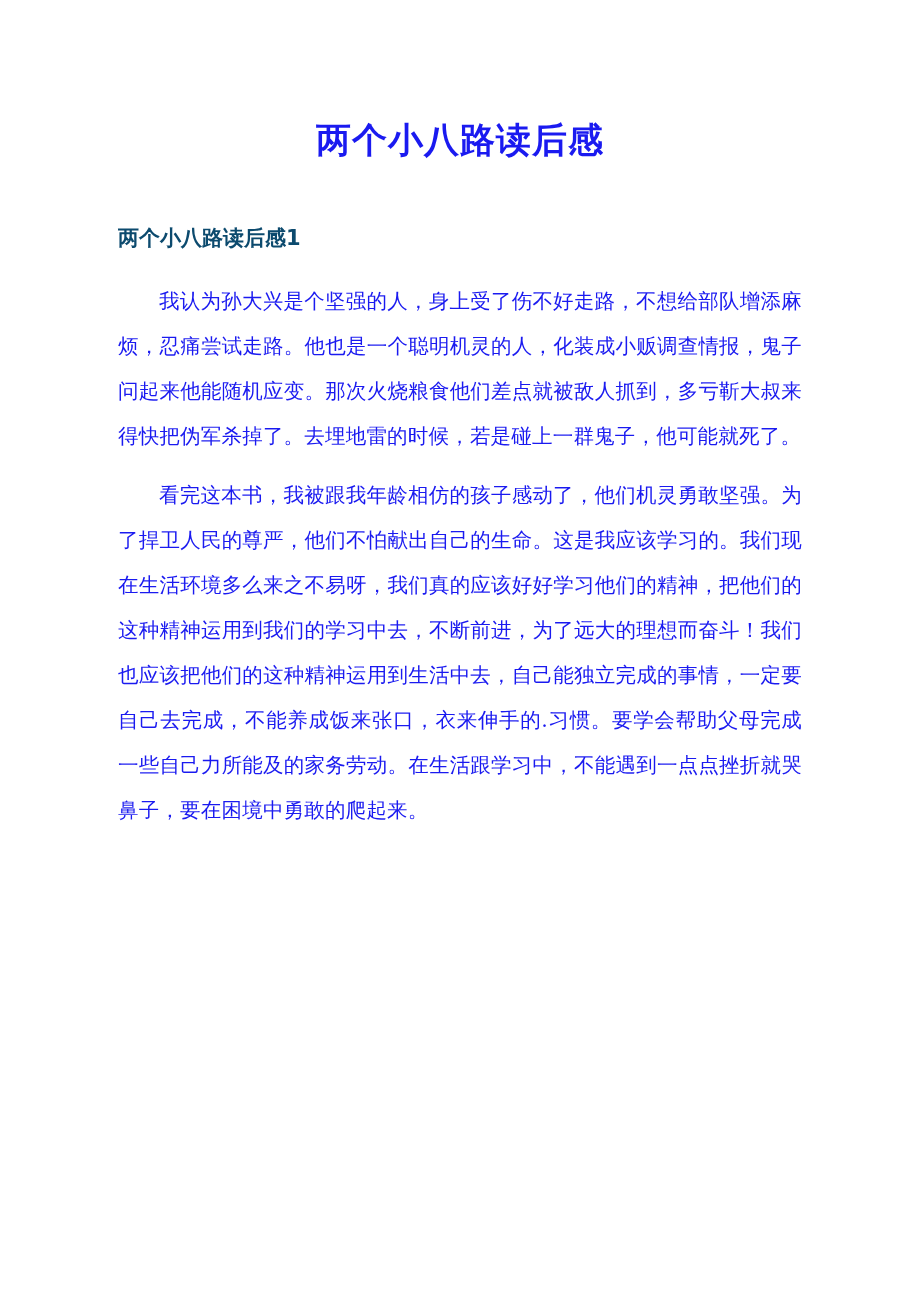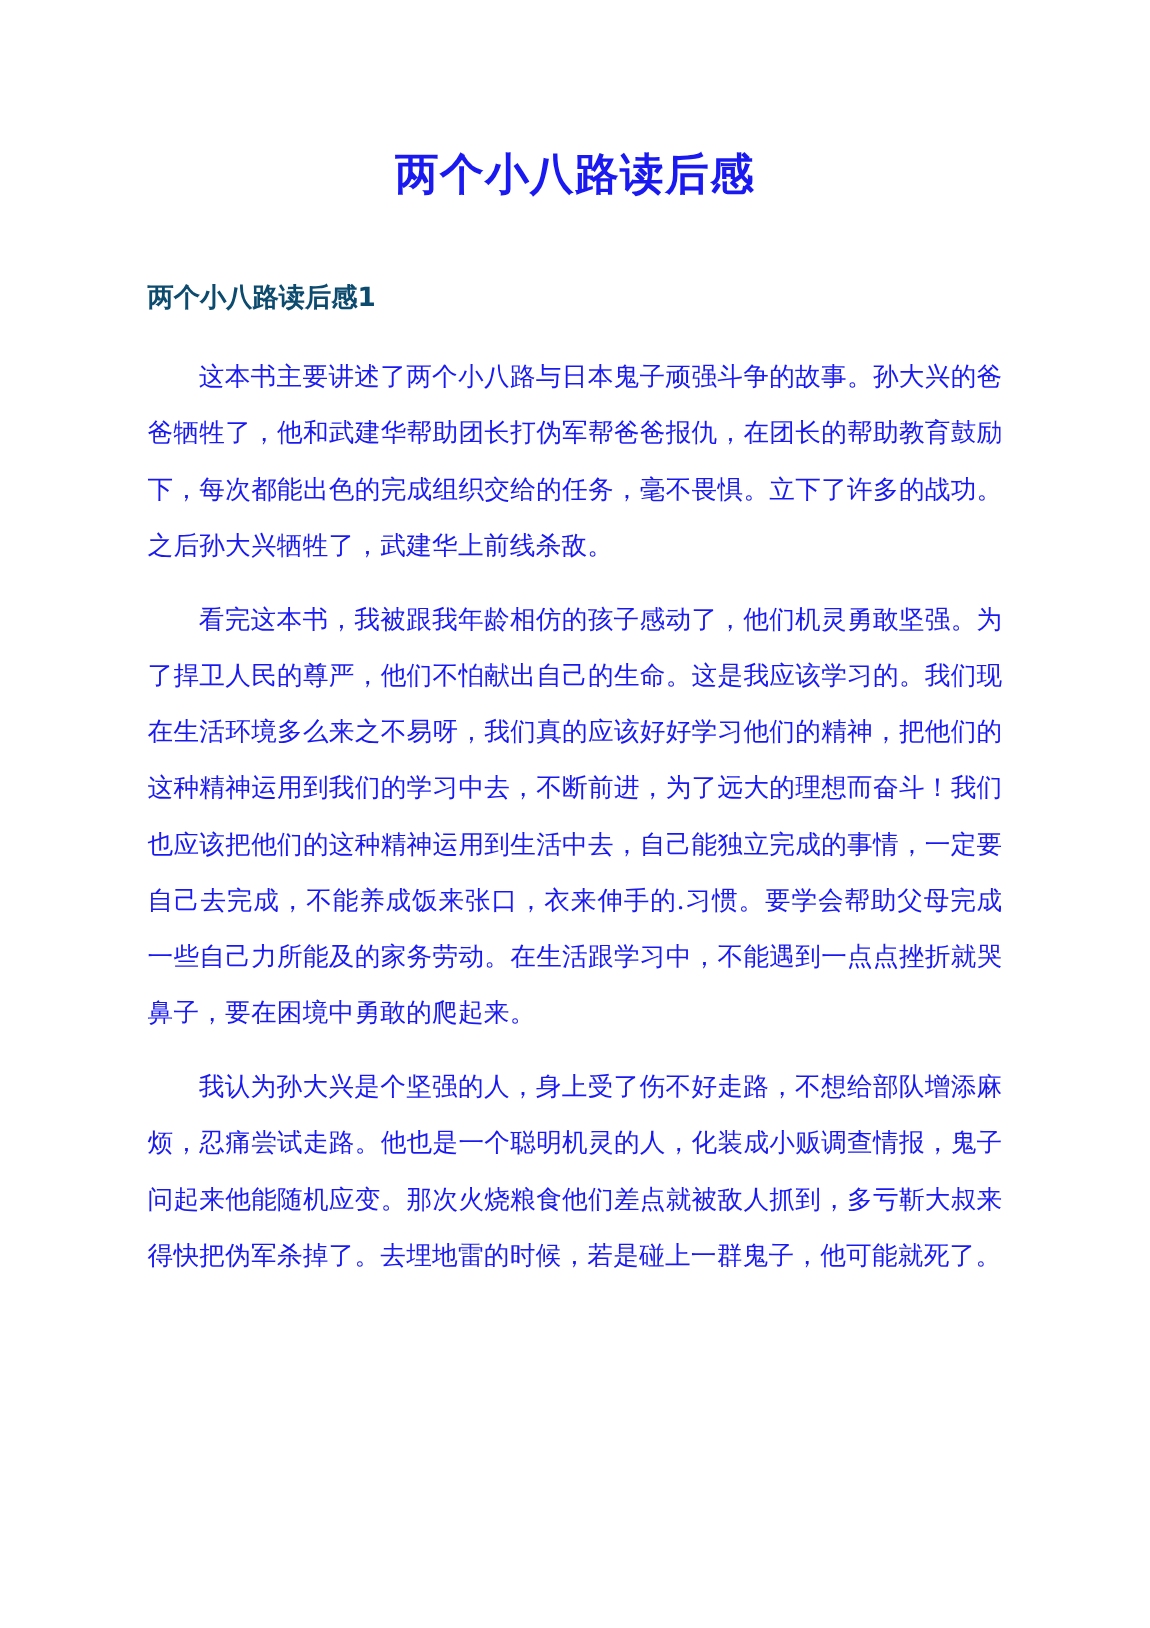--- a/index.html
+++ b/index.html
@@ -53,16 +53,15 @@
   .para:last-child {
     margin-bottom: 0;
   }
 </style>
 </head>
 <body>
 
 <div class="page">
   <h1 class="doc-title">两个小八路读后感</h1>
   <h2 class="section-heading">两个小八路读后感1</h2>
-  <p class="para">这本书主要讲述了两个小八路与日本鬼子顽强斗争的故事。孙大兴的爸爸牺牲了，他和武建华帮助团长打伪军帮爸爸报仇，在团长的帮助教育鼓励下，每次都能出色的完成组织交给的任务，毫不畏惧。立下了许多的战功。之后孙大兴牺牲了，武建华上前线杀敌。</p>
+  <p class="para">我认为孙大兴是个坚强的人，身上受了伤不好走路，不想给部队增添麻烦，忍痛尝试走路。他也是一个聪明机灵的人，化装成小贩调查情报，鬼子问起来他能随机应变。那次火烧粮食他们差点就被敌人抓到，多亏靳大叔来得快把伪军杀掉了。去埋地雷的时候，若是碰上一群鬼子，他可能就死了。</p>
   <p class="para">看完这本书，我被跟我年龄相仿的孩子感动了，他们机灵勇敢坚强。为了捍卫人民的尊严，他们不怕献出自己的生命。这是我应该学习的。我们现在生活环境多么来之不易呀，我们真的应该好好学习他们的精神，把他们的这种精神运用到我们的学习中去，不断前进，为了远大的理想而奋斗！我们也应该把他们的这种精神运用到生活中去，自己能独立完成的事情，一定要自己去完成，不能养成饭来张口，衣来伸手的.习惯。要学会帮助父母完成一些自己力所能及的家务劳动。在生活跟学习中，不能遇到一点点挫折就哭鼻子，要在困境中勇敢的爬起来。</p>
-  <p class="para">我认为孙大兴是个坚强的人，身上受了伤不好走路，不想给部队增添麻烦，忍痛尝试走路。他也是一个聪明机灵的人，化装成小贩调查情报，鬼子问起来他能随机应变。那次火烧粮食他们差点就被敌人抓到，多亏靳大叔来得快把伪军杀掉了。去埋地雷的时候，若是碰上一群鬼子，他可能就死了。</p>
 </div>
 
 </body></html>

